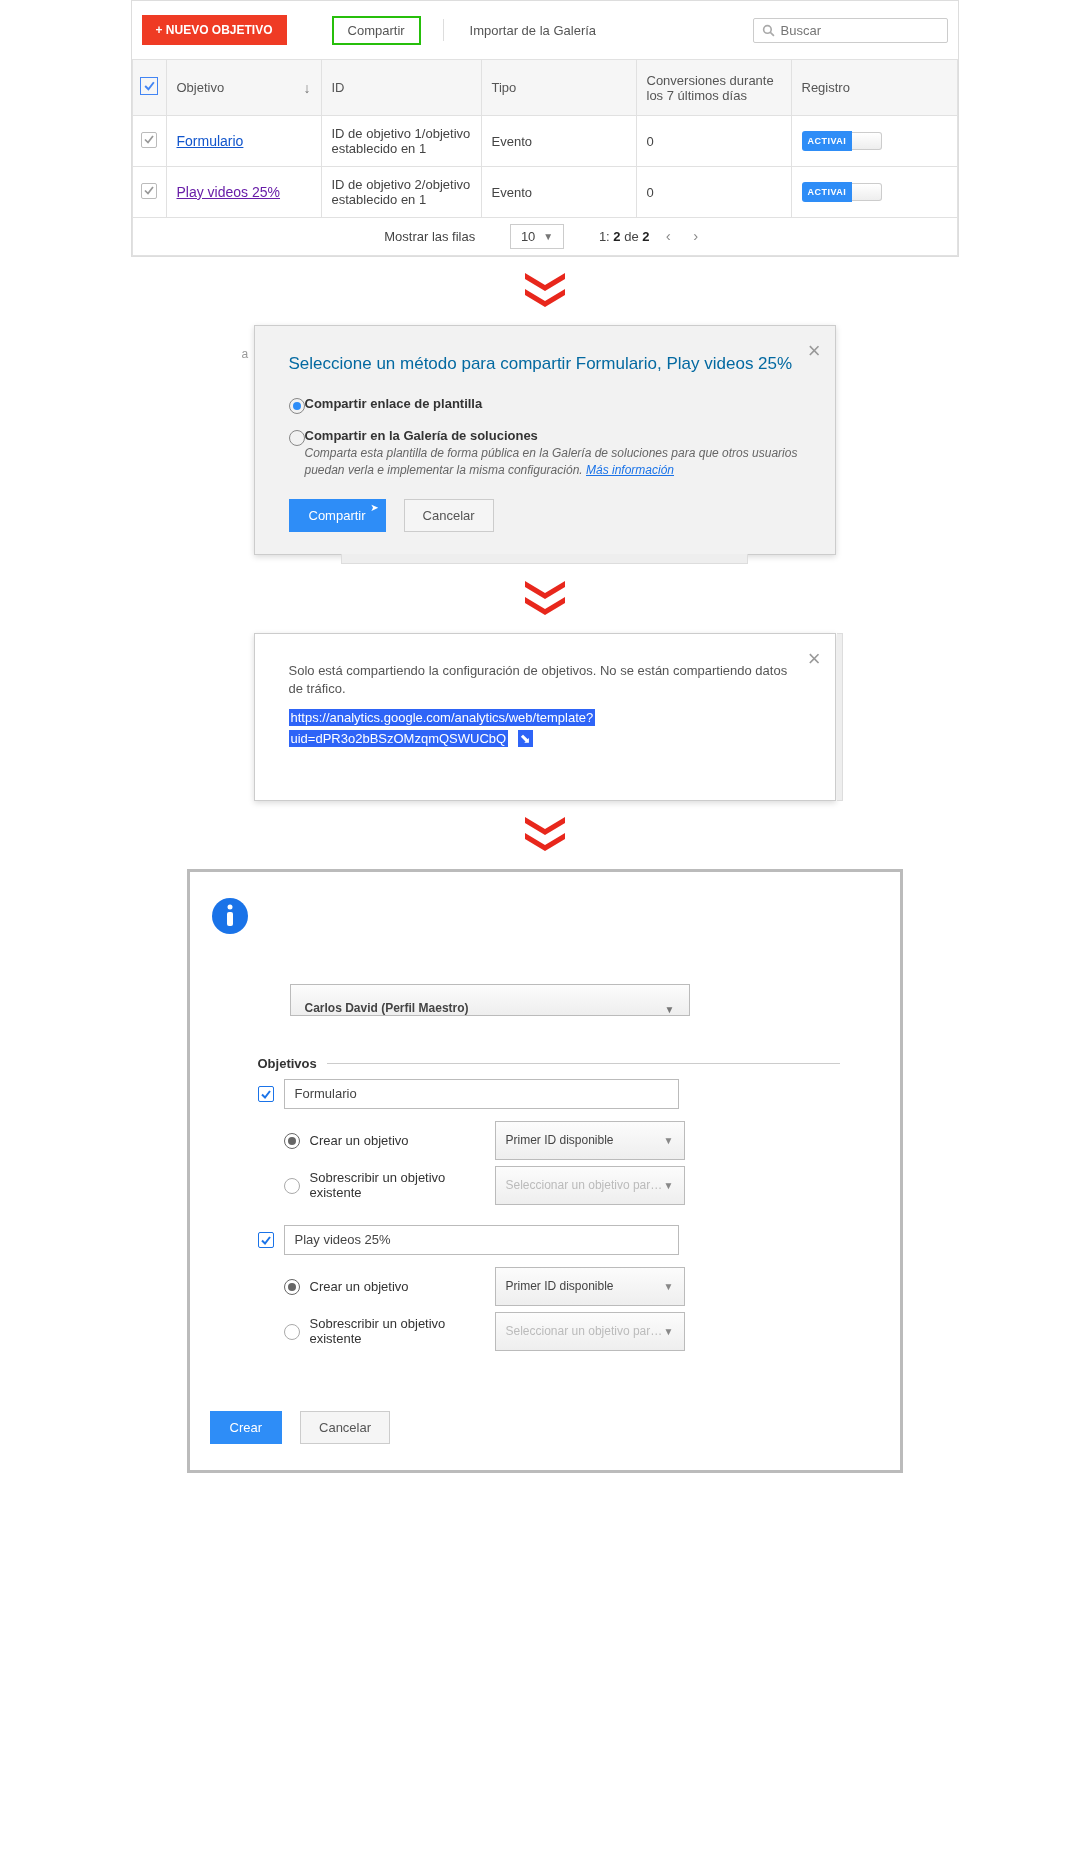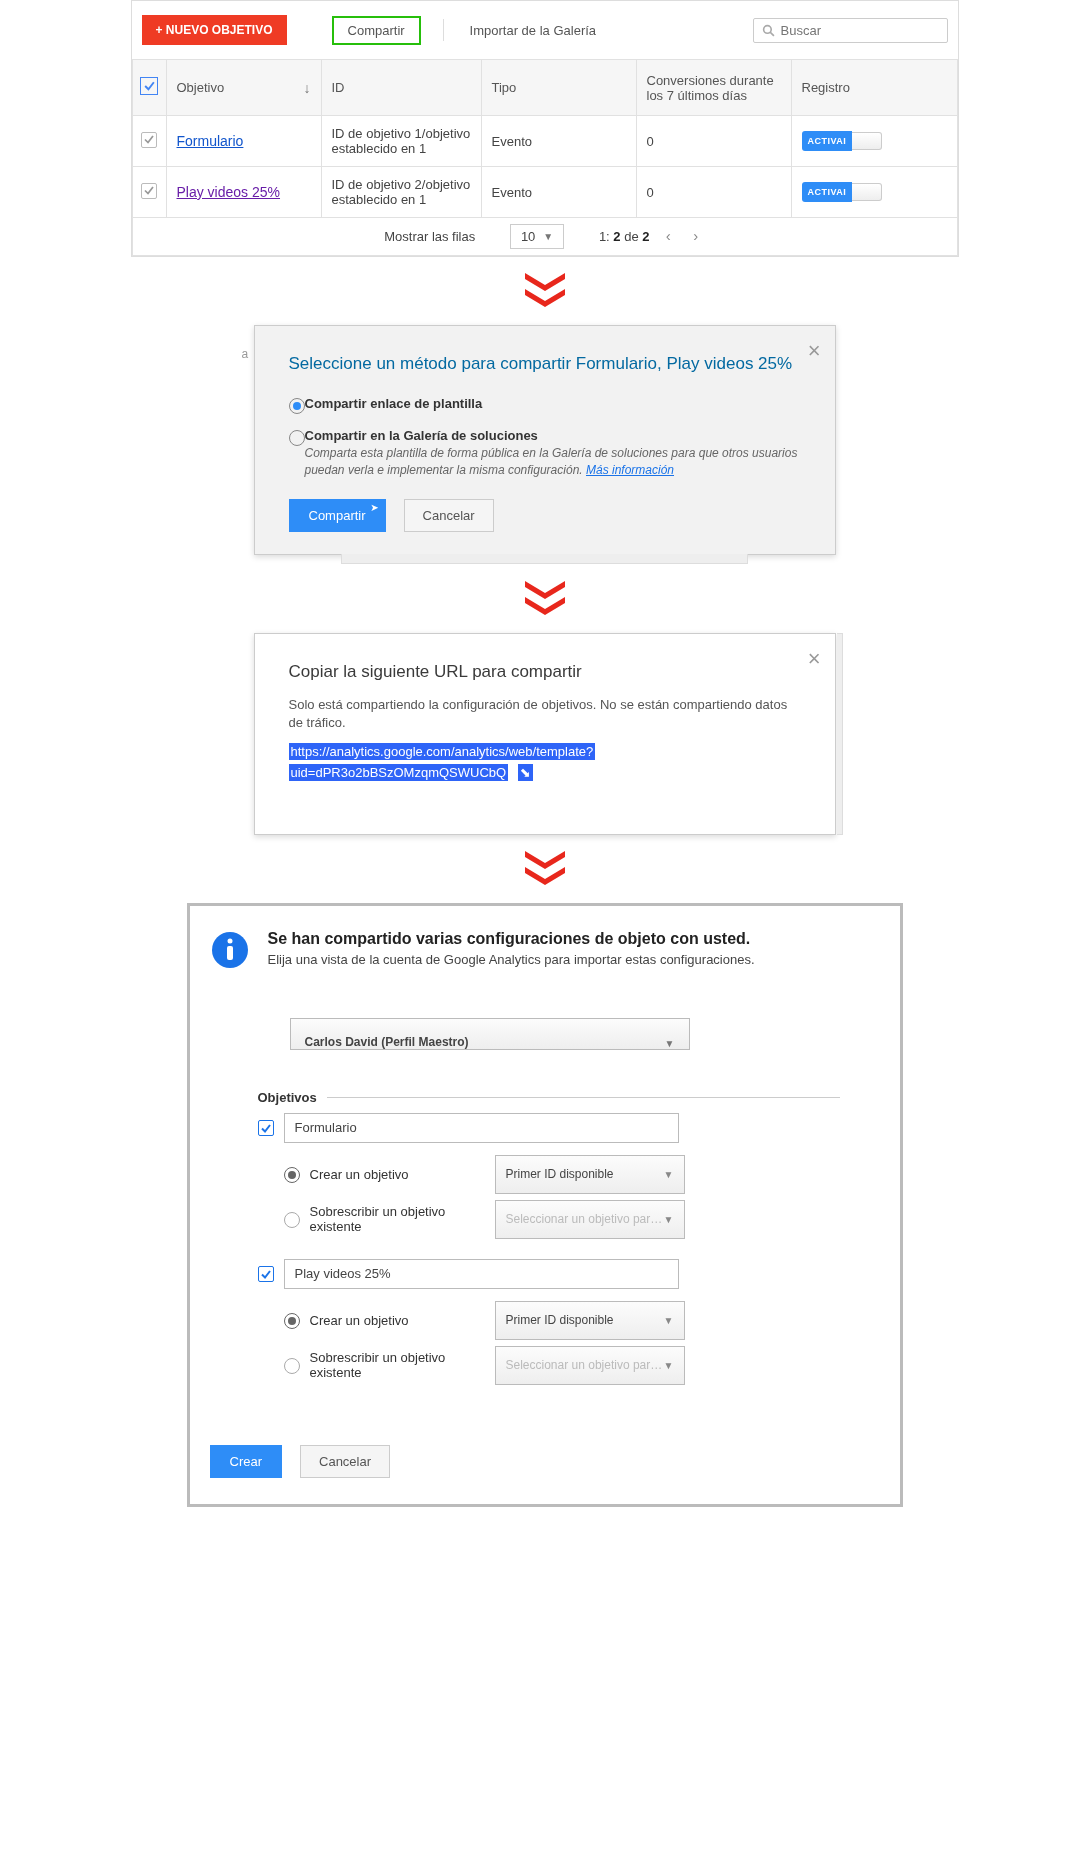--- a/index.html
+++ b/index.html
@@ -232,21 +232,20 @@
   <div class="chevrons">
     <svg width="50" height="36" viewBox="0 0 50 36">
         <polygon points="5,0 25,12 45,0 45,6 25,18 5,6" fill="#e8271c"></polygon>
         <polygon points="5,16 25,28 45,16 45,22 25,34 5,22" fill="#e8271c"></polygon>
       </svg>
   </div>
 
   <div class="dialog2-wrap">
     <div class="dialog2">
       <span class="close-x">×</span>
-      <h3>Copiar la siguiente URL para compartir</h3>
       <div class="sub">Solo está compartiendo la configuración de objetivos. No se están compartiendo datos de tráfico.</div>
       <div class="url-block">
         <span>https://analytics.google.com/analytics/web/template?</span><br>
         <span>uid=dPR3o2bBSzOMzqmQSWUCbQ</span>
         <span class="tiny-cursor">⬊</span>
       </div>
     </div>
     <div class="rightbar"></div>
   </div>
 
@@ -257,24 +256,20 @@
       </svg>
   </div>
 
   <div class="panel3">
     <div class="p3-head">
       <svg class="info-icon" viewBox="0 0 40 40">
         <circle cx="20" cy="20" r="18" fill="#1a73e8"></circle>
         <circle cx="20" cy="11" r="2.5" fill="#fff"></circle>
         <rect x="17" y="16" width="6" height="14" rx="2" fill="#fff"></rect>
       </svg>
-      <div>
-        <h3>Se han compartido varias configuraciones de objeto con usted.</h3>
-        <div class="sub">Elija una vista de la cuenta de Google Analytics para importar estas configuraciones.</div>
-      </div>
     </div>
 
     <div class="p3-form">
       <div class="acct-select">
         <span>Carlos David (Perfil Maestro)</span>
         <span class="caret">▼</span>
       </div>
 
       <div class="section-label">
         <span>Objetivos</span>

